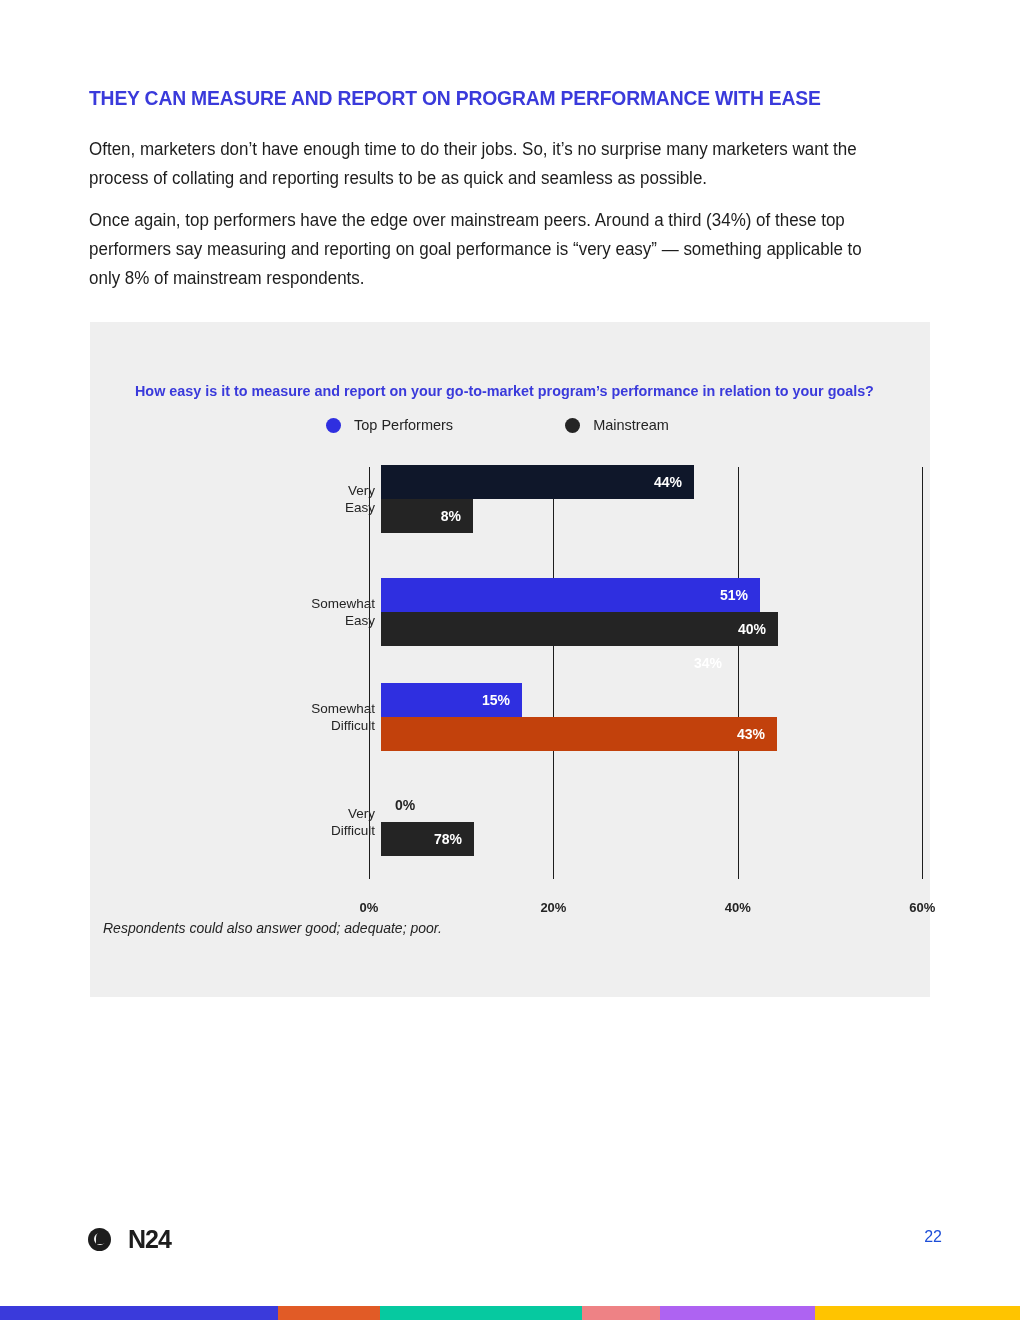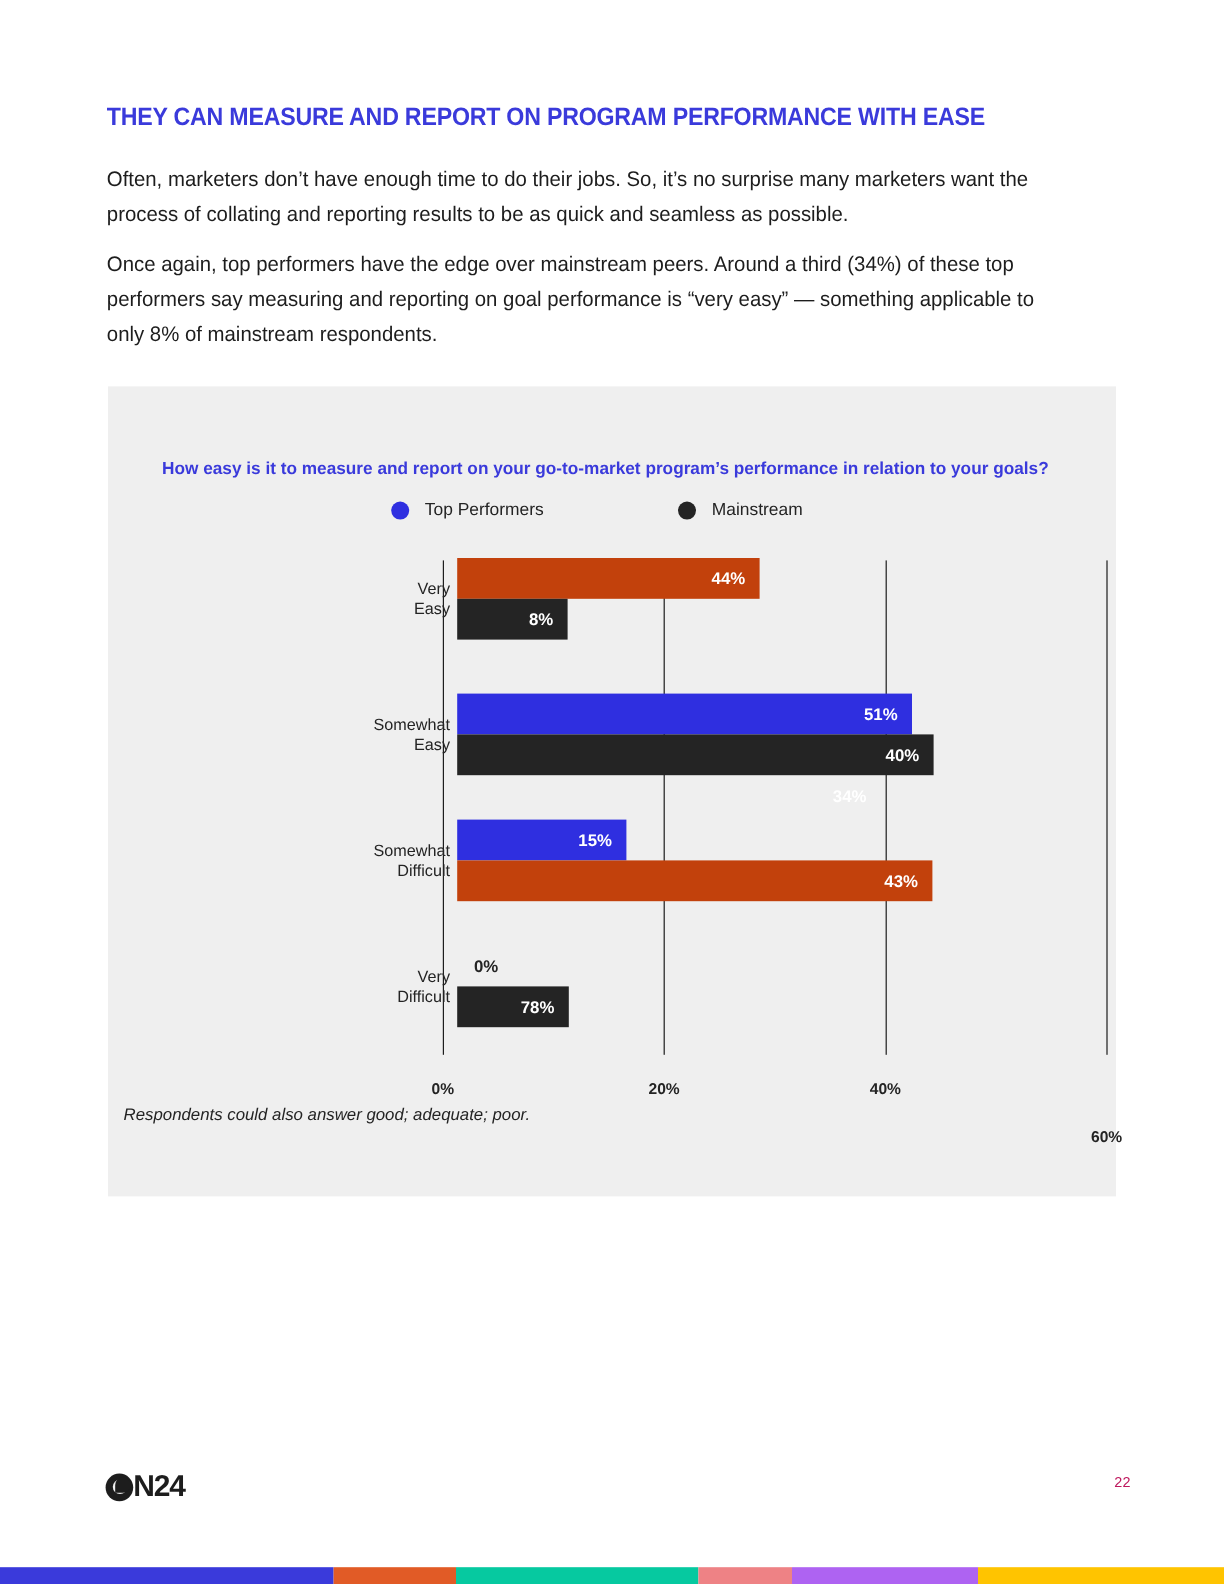--- a/index.html
+++ b/index.html
@@ -197,33 +197,33 @@
   .logo-mark::before {
     content:"";
     position:absolute;
     left:8px; top:3px;
     width:13px; height:13px;
     border-radius:50% 50% 50% 0;
     background:#1d1d1d;
     z-index:2;
   }
   .logo-text {
-    margin-left:0;
+    margin-left:17px;
     font-family:"Liberation Sans",sans-serif;
     font-weight:bold;
     font-size:25px;
     letter-spacing:-1px;
     color:#1d1d1d;
     line-height:23px;
     text-align:center;
   }
   #page-number {
     position:absolute; right:78px; top:1228px;
-    font-size:12px;
-    color:#be185d;
+    font-size:16px;
+    color:#1d4ed8;
   }
 
   
   #color-strip {
     position:absolute;
     left:0; bottom:0;
     width:1020px; height:14px;
     display:flex;
   }
   #color-strip span { height:100%; display:block; }
@@ -254,21 +254,21 @@
 
   <div id="plot">
     <div id="plot-inner">
         <div class="gridline axis-start" style="left: 90px;"></div>
         <div class="gridline" style="left: 274.4px;"></div>
         <div class="gridline" style="left: 458.8px;"></div>
         <div class="gridline" style="left: 643.2px;"></div>
         <div class="cat-group" style="top: 0px;">
           <div class="cat-label">Very<br>Easy</div>
           <div class="bar-wrap">
-            <div class="bar top" style="width: 252px; background: #c2410c;">
+            <div class="bar top" style="width: 313px; background: #0f172a;">
               <span class="bar-value">44%</span>
             </div>
             <div class="bar main" style="width: 92px; background: rgb(36, 36, 36);">
               <span class="bar-value">8%</span>
             </div>
           </div>
         </div>
         <div class="cat-group" style="top: 113px;">
           <div class="cat-label">Somewhat<br>Easy</div>
           <div class="bar-wrap">
@@ -303,21 +303,21 @@
           </div>
         </div>
         <div id="ghost-label" style="left: 415px; top: 190px;">34%</div>
       </div>
   </div>
 
   <div id="x-axis">
       <div class="x-tick" style="left: 90px;">0%</div>
       <div class="x-tick" style="left: 274.4px;">20%</div>
       <div class="x-tick" style="left: 458.8px;">40%</div>
-      <div class="x-tick" style="left: 643.2px; margin-top: 40px;">60%</div>
+      <div class="x-tick" style="left: 643.2px;">60%</div>
     </div>
 
   <div id="chart-footnote">Respondents could also answer good; adequate; poor.</div>
 </div>
 
 <div id="brand-logo">
   <span class="logo-mark"></span>
   <span class="logo-text">N24</span>
 </div>
 

